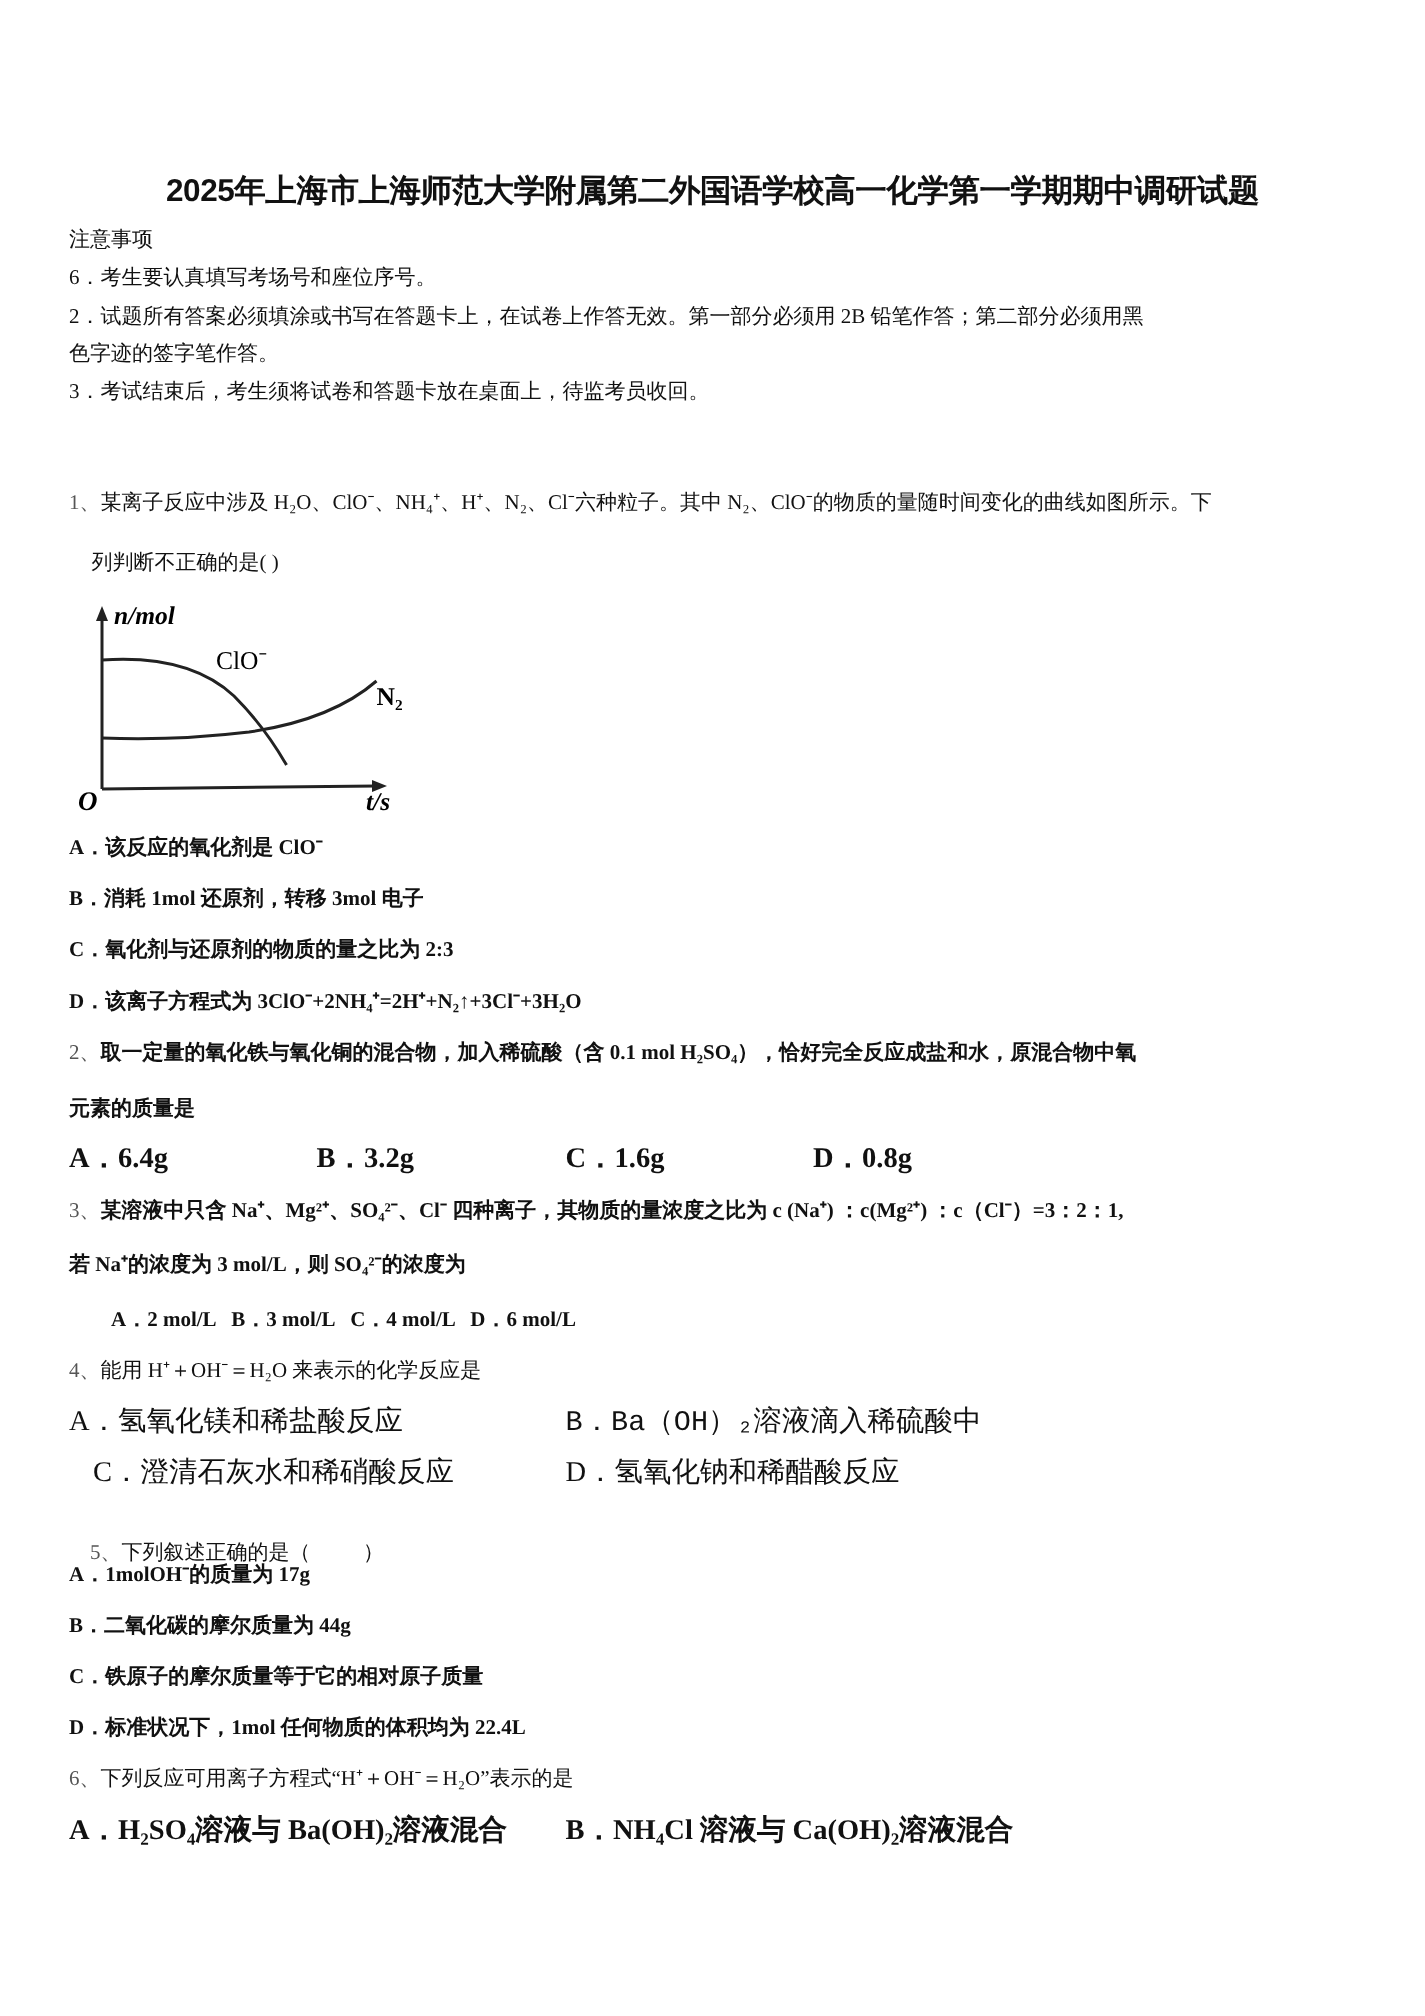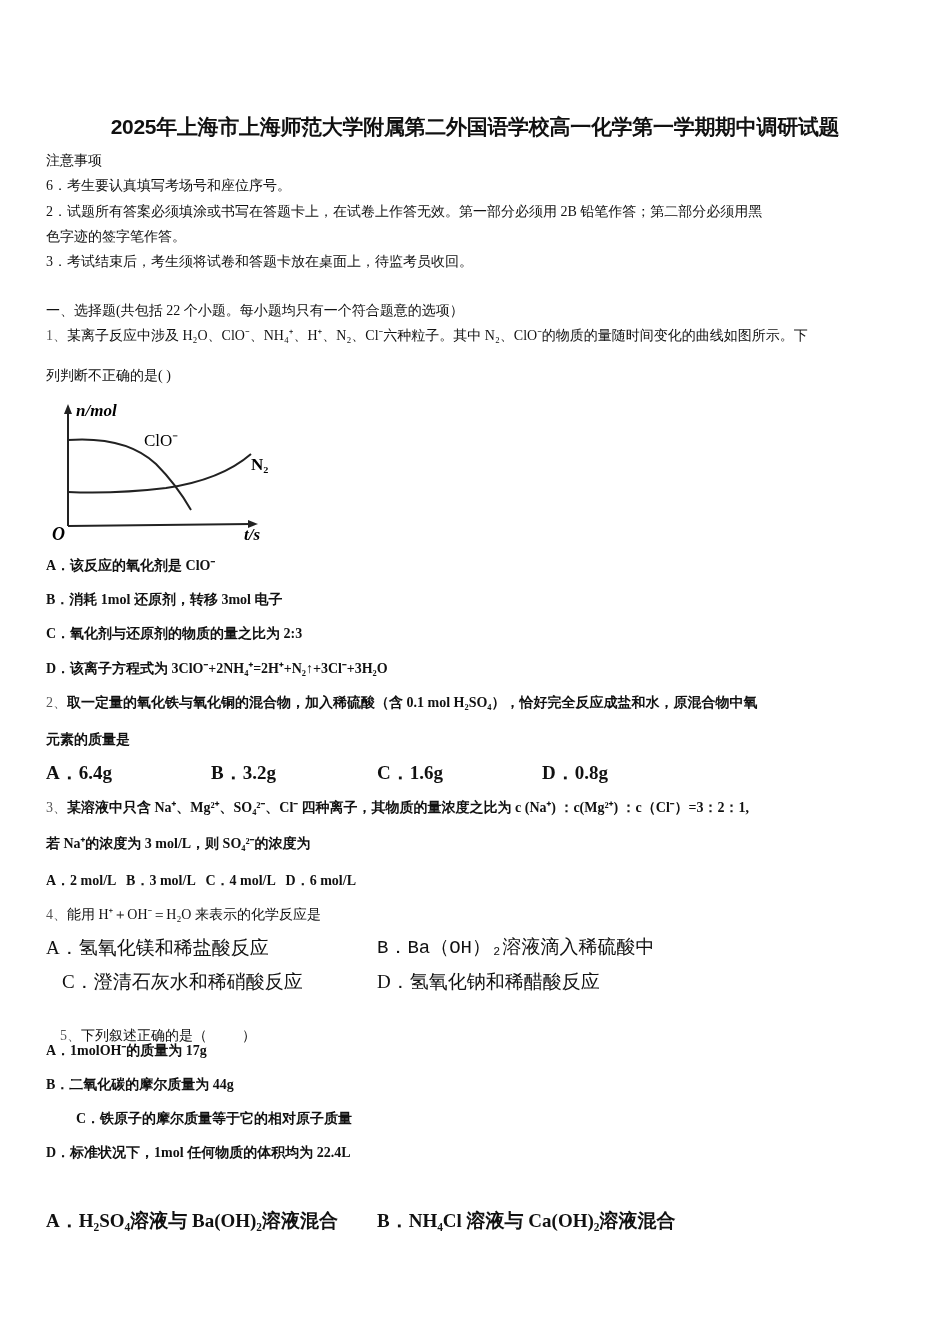--- a/index.html
+++ b/index.html
@@ -18,26 +18,25 @@
 <div class="page">
 
   <div class="title">2025年上海市上海师范大学附属第二外国语学校高一化学第一学期期中调研试题</div>
 
   <div class="line" style="top:151px;">注意事项</div>
   <div class="line" style="top:176px;">6．考生要认真填写考场号和座位序号。</div>
   <div class="line" style="top:202px;">2．试题所有答案必须填涂或书写在答题卡上，在试卷上作答无效。第一部分必须用 2B 铅笔作答；第二部分必须用黑</div>
   <div class="line" style="top:227px;">色字迹的签字笔作答。</div>
   <div class="line" style="top:252px;">3．考试结束后，考生须将试卷和答题卡放在桌面上，待监考员收回。</div>
 
-  <div class="line" style="top:301px;">一、选择题(共包括 22 个小题。每小题均只有一个符合题意的选项）</div>
 
   <div class="line" style="top:326px;">
     <span class="qnum">1、</span><span>某离子反应中涉及 H₂O、ClO⁻、NH₄⁺、H⁺、N₂、Cl⁻六种粒子。其中 N₂、ClO⁻的物质的量随时间变化的曲线如图所示。下</span>
   </div>
-  <div class="line" style="top:366px;">列判断不正确的是(   )</div>
+  <div class="line" style="top:366px;margin-left:15px;">列判断不正确的是(   )</div>
 
   <svg class="chart" viewBox="0 0 240 145">
     <line x1="22" y1="128" x2="22" y2="12" stroke="#222" stroke-width="2"></line>
     <polygon points="22,6 18,16 26,16" fill="#222"></polygon>
     <line x1="22" y1="128" x2="205" y2="126" stroke="#222" stroke-width="2"></line>
     <polygon points="212,126 202,122 202,130" fill="#222"></polygon>
     <path d="M22,42 Q80,38 110,66 Q130,86 145,112" fill="none" stroke="#222" stroke-width="2"></path>
     <path d="M22,94 Q70,96 120,90 Q175,82 205,56" fill="none" stroke="#222" stroke-width="2"></path>
     <text x="30" y="18" font-family="Liberation Serif, serif" font-weight="bold" font-size="17" font-style="italic">n/mol</text>
     <text x="98" y="48" font-family="Liberation Serif, serif" font-size="17">ClO⁻</text>
@@ -57,34 +56,37 @@
   <div class="line b" style="top:730px;">元素的质量是</div>
   <div class="opt b" style="left:46px; top:763px;">A．6.4g</div>
   <div class="opt b" style="left:211px; top:763px;">B．3.2g</div>
   <div class="opt b" style="left:377px; top:763px;">C．1.6g</div>
   <div class="opt b" style="left:542px; top:763px;">D．0.8g</div>
 
   <div class="line b" style="top:798px;">
     <span class="qnum">3、</span><span>某溶液中只含 Na⁺、Mg²⁺、SO₄²⁻、Cl⁻ 四种离子，其物质的量浓度之比为 c (Na⁺) ：c(Mg²⁺) ：c（Cl⁻）=3：2：1,</span>
   </div>
   <div class="line b" style="top:834px;">若 Na⁺的浓度为 3 mol/L，则 SO₄²⁻的浓度为</div>
-  <div class="line b" style="top:871px; white-space:pre;">A．2 mol/L   B．3 mol/L   C．4 mol/L   D．6 mol/L</div>
+  <div class="line b" style="top:871px; white-space:pre;margin-left:28px;">A．2 mol/L   B．3 mol/L   C．4 mol/L   D．6 mol/L</div>
 
   <div class="line" style="top:905px;">
     <span class="qnum">4、</span><span>能用 H⁺＋OH⁻＝H₂O 来表示的化学反应是</span>
   </div>
   <div class="opt" style="left:46px; top:938px;">A．氢氧化镁和稀盐酸反应</div>
   <div class="opt" style="left:377px; top:938px;font-family:Liberation Mono, monospace;">B．Ba（OH）₂溶液滴入稀硫酸中</div>
   <div class="opt" style="left:62px; top:972px;">C．澄清石灰水和稀硝酸反应</div>
   <div class="opt" style="left:377px; top:972px;">D．氢氧化钠和稀醋酸反应</div>
 
   <div class="line" style="top:1006px; white-space:pre;">
     <span class="qnum">5、</span><span>下列叙述正确的是（          ）</span>
   </div>
   <div class="line b" style="top:1041px;">A．1molOH⁻的质量为 17g</div>
   <div class="line b" style="top:1075px;">B．二氧化碳的摩尔质量为 44g</div>
-  <div class="line b" style="top:1109px;margin-left:30px;">C．铁原子的摩尔质量等于它的相对原子质量</div>
+  <div class="line b" style="top:1109px;">C．铁原子的摩尔质量等于它的相对原子质量</div>
   <div class="line b" style="top:1143px;">D．标准状况下，1mol 任何物质的体积均为 22.4L</div>
 
+  <div class="line" style="top:1177px;">
+    <span class="qnum">6、</span><span>下列反应可用离子方程式“H⁺＋OH⁻＝H₂O”表示的是</span>
+  </div>
   <div class="opt b" style="left:46px; top:1211px;">A．H₂SO₄溶液与 Ba(OH)₂溶液混合</div>
   <div class="opt b" style="left:377px; top:1211px;">B．NH₄Cl 溶液与 Ca(OH)₂溶液混合</div>
 
 </div>
 
 </body></html>

